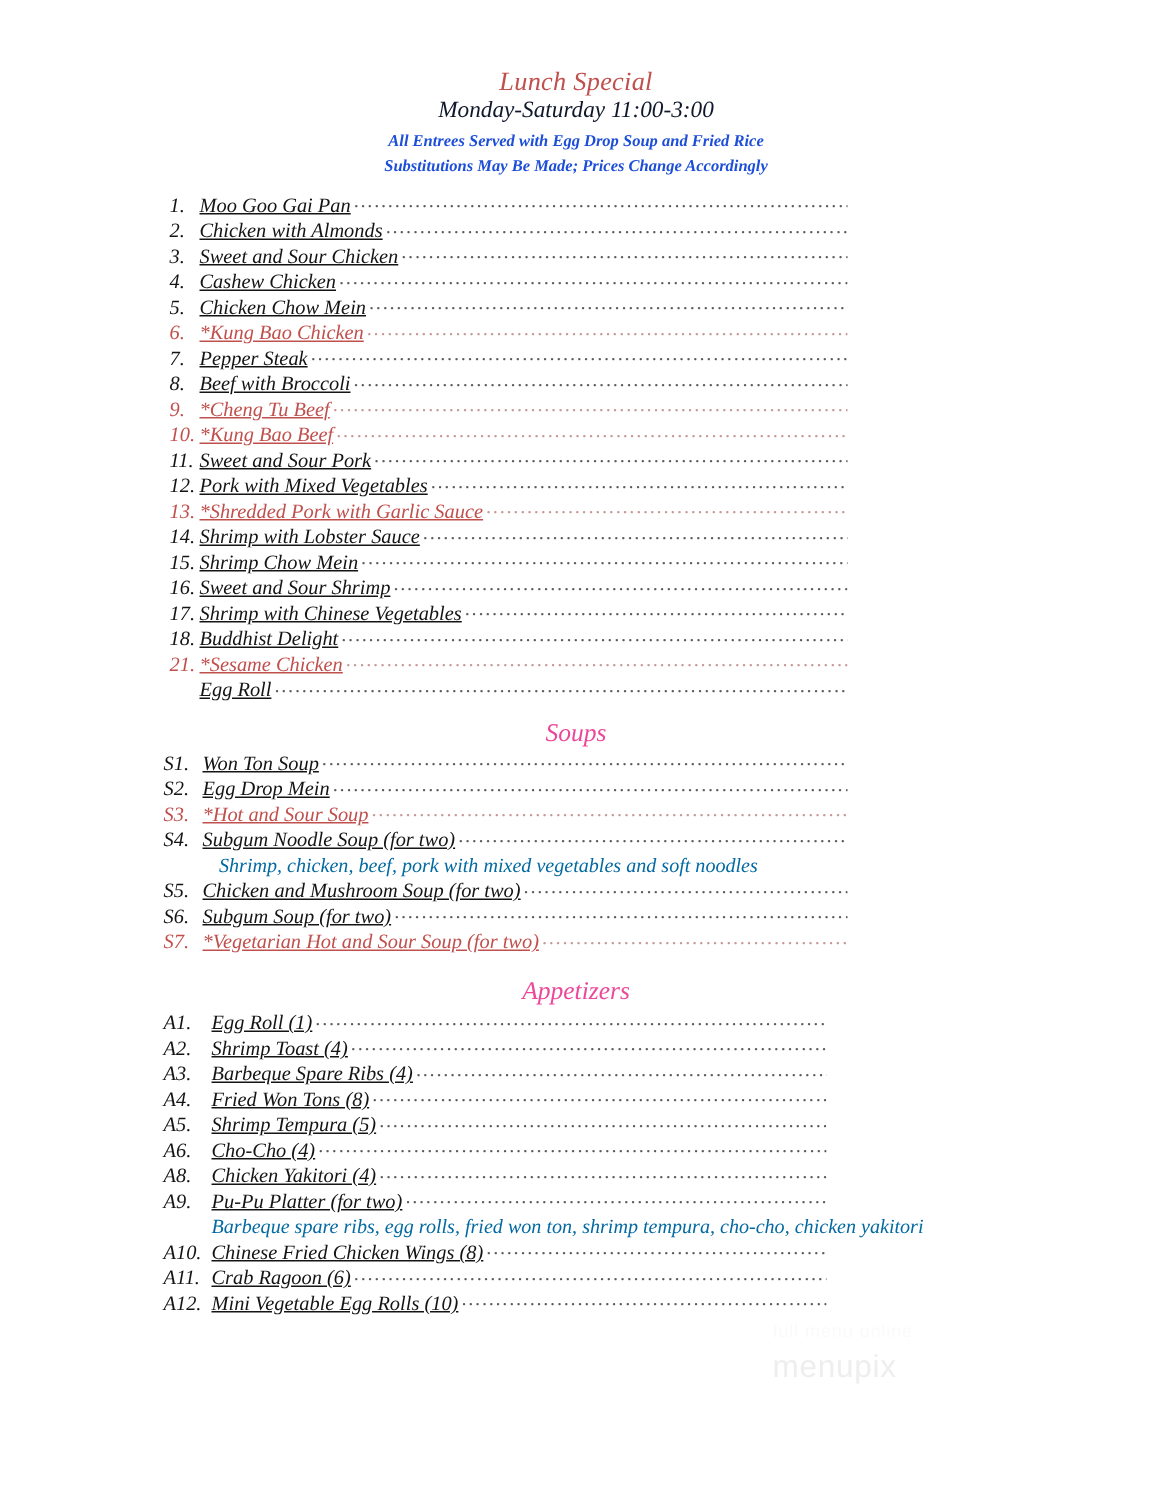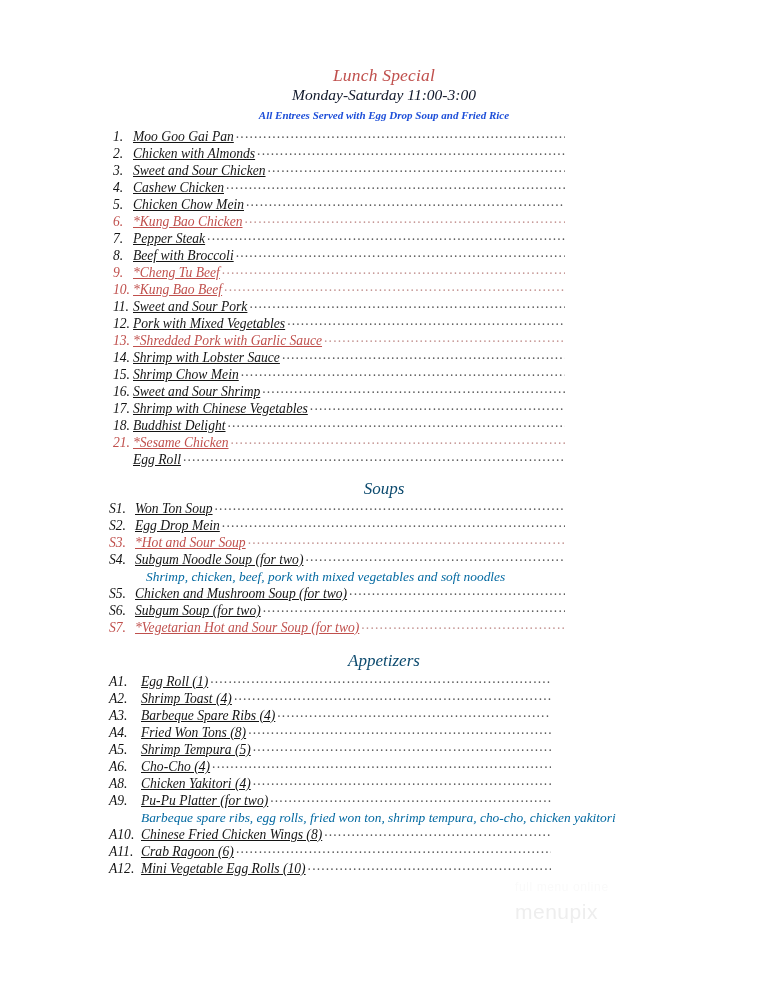--- a/index.html
+++ b/index.html
@@ -19,21 +19,21 @@
   .page {
     position: relative;
     width: 768px;
     height: 994px;
     box-sizing: border-box;
   }
 
   
   .header-block {
     text-align: center;
-    padding-top: 65px;
+    padding-top: 44px;
   }
   .title-main {
     font-style: italic;
     font-size: 17.5px;
     color: #c0504d;
     letter-spacing: 0.2px;
     line-height: 20px;
     font-family: "Liberation Serif", "DejaVu Serif", serif;
   }
   .title-sub {
@@ -53,21 +53,21 @@
   }
   .title-note.second {
     margin-top: -1px;
   }
 
   
   .section-header {
     text-align: center;
     font-style: italic;
     font-size: 17px;
-    color: #0c4a6e;
+    color: #ec4899;
     line-height: 22px;
   }
   .row {
     display: flex;
     align-items: baseline;
     font-style: italic;
     font-size: 13.6px;
     line-height: 17px;
     color: #141414;
     white-space: nowrap;
@@ -181,20 +181,21 @@
 </style>
 </head>
 <body>
 
 <div class="page">
 
   <div class="header-block">
     <div class="title-main">Lunch Special</div>
     <div class="title-sub">Monday-Saturday 11:00-3:00</div>
     <div class="title-note">All Entrees Served with Egg Drop Soup and Fried Rice</div>
+    <div class="title-note second">Substitutions May Be Made; Prices Change Accordingly</div>
   </div>
 
   <div class="lunch-block">
     <div id="lunch-rows">
         <div class="row">
           <span class="num">1.</span>
           <span class="name">Moo Goo Gai Pan</span>
           <span class="leader"></span>
         </div>
         <div class="row">

